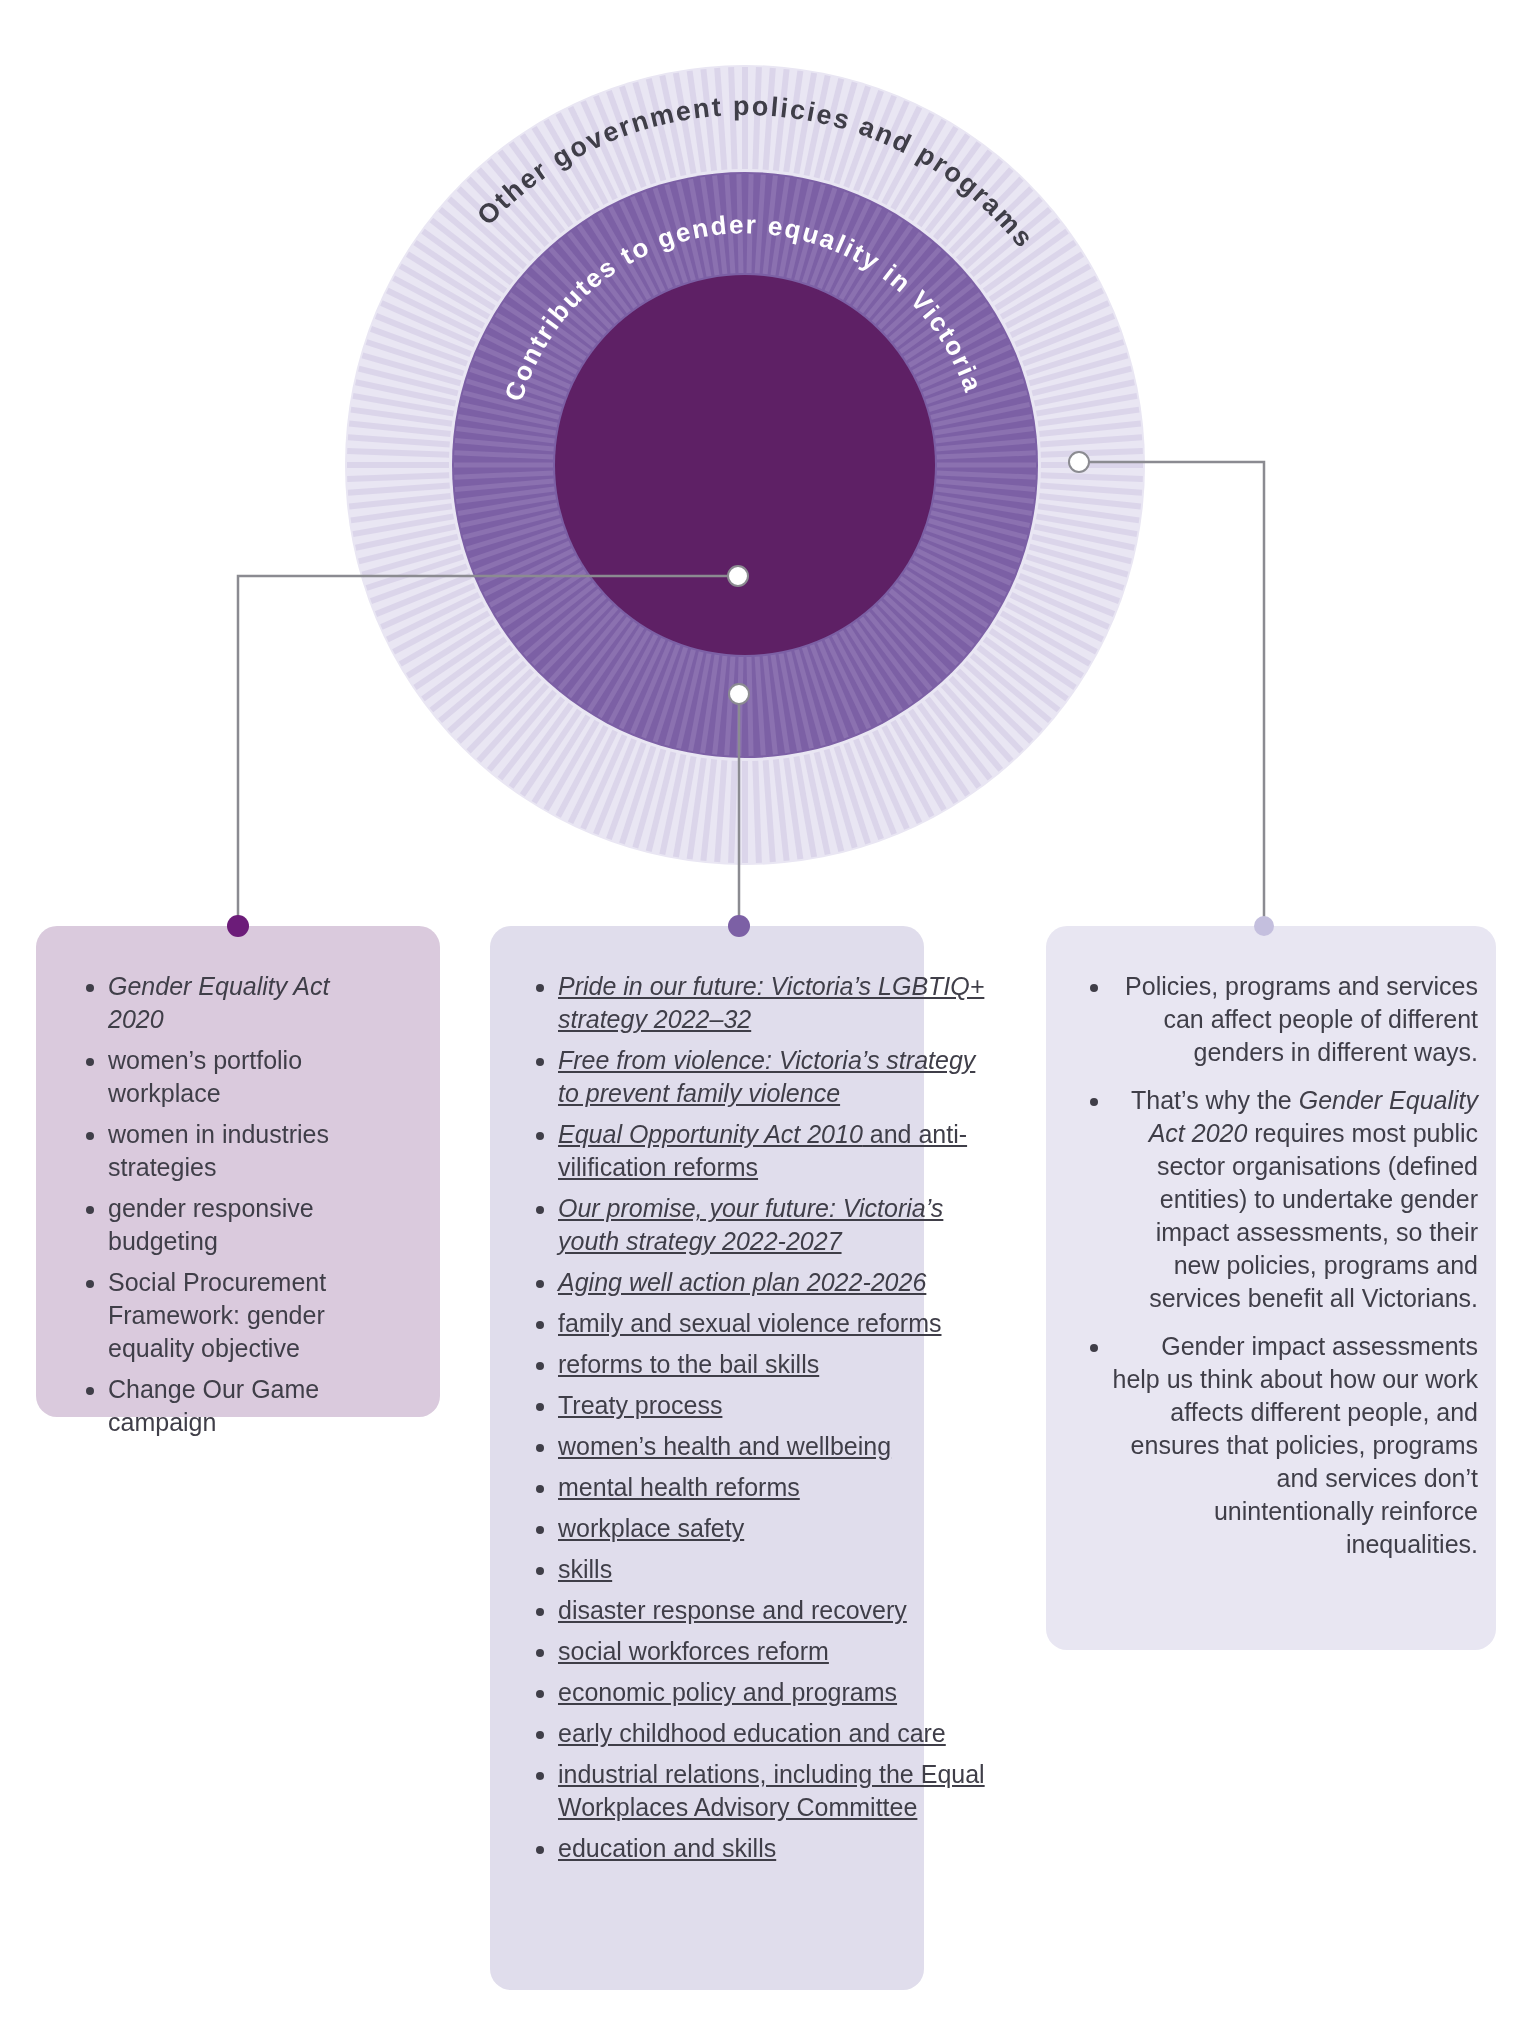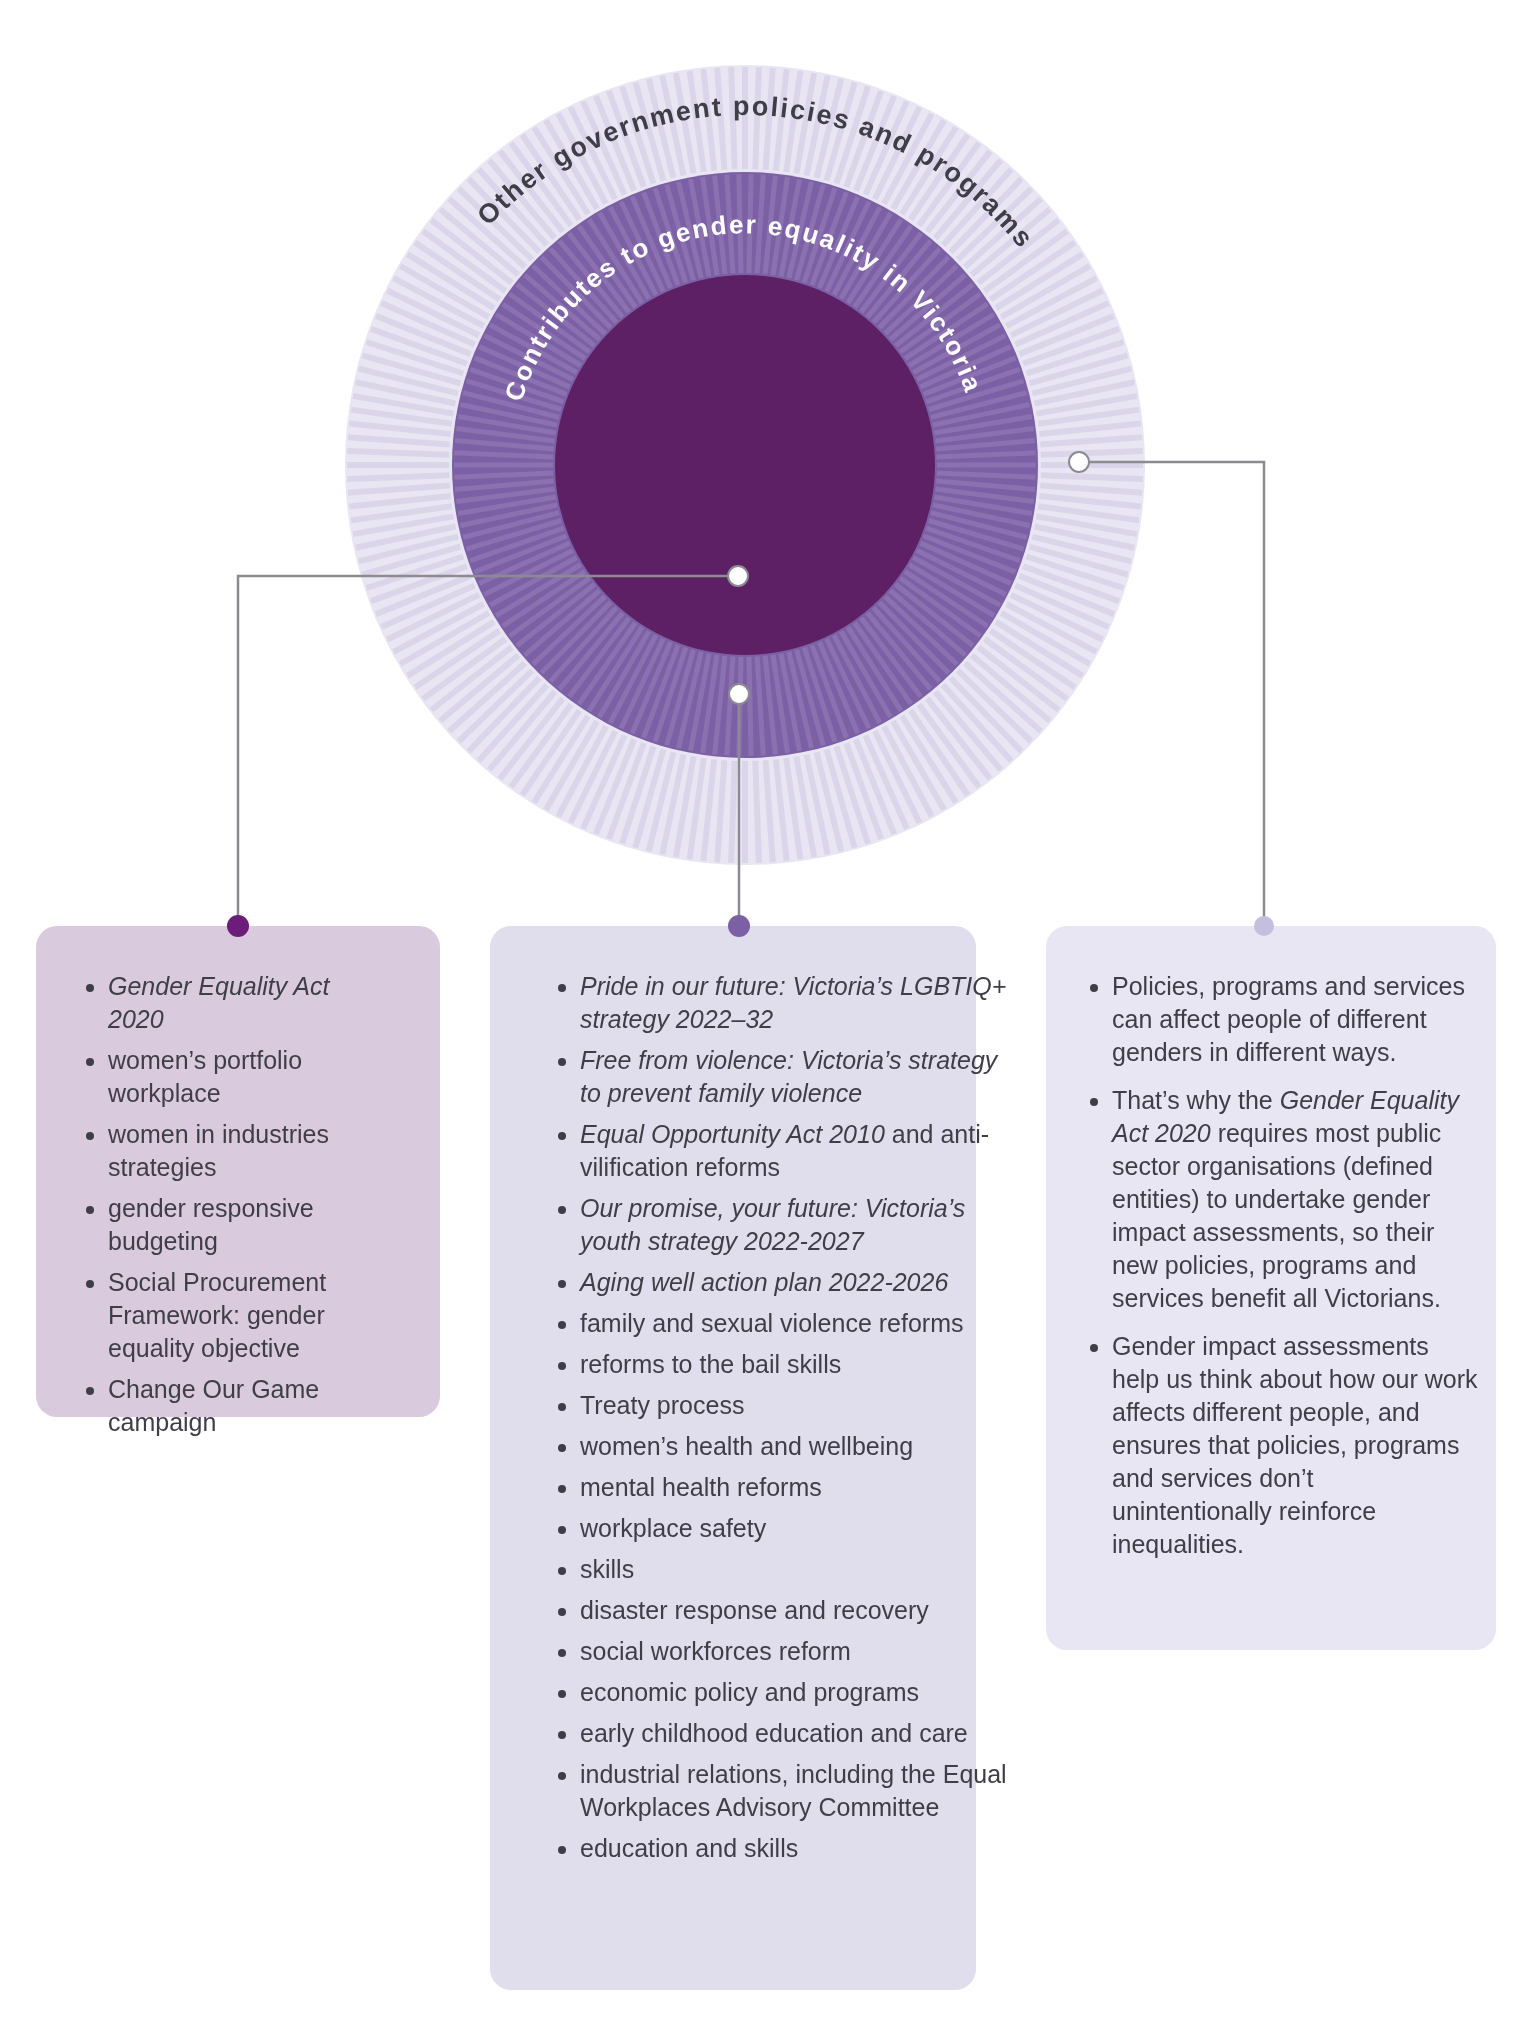--- a/index.html
+++ b/index.html
@@ -10,28 +10,28 @@
   #diagram-svg{position:absolute;left:0;top:0;z-index:5;pointer-events:none;}
   .curved-label{font-weight:700;letter-spacing:2px;}
   #outer-curved-text{font-size:27px;}
   #middle-curved-text{font-size:26px;}
   #center-label{
     position:absolute;left:585px;top:396px;width:320px;z-index:3;
     text-align:center;color:#ffffff;font-size:26px;font-weight:700;line-height:35px;
   }
   .info-box{position:absolute;z-index:1;box-sizing:border-box;border-radius:21px;}
   #box-inner-examples{left:36px;top:926px;width:404px;height:491px;padding:44px 20px 0 42px;}
-  #box-contributes-list{left:490px;top:926px;width:486px;height:1064px;padding:44px 20px 0 60px;}
+  #box-contributes-list{left:490px;top:926px;width:434px;height:1064px;padding:44px 20px 0 38px;text-decoration:underline;}
   #box-gia-info{left:1046px;top:926px;width:450px;height:724px;padding:44px 20px 0 36px;}
   .info-box ul{margin:0;padding:0 0 0 30px;list-style:disc outside;}
   .info-box li{font-size:25px;line-height:33px;margin:0 0 8px 0;}
   #box-inner-examples ul{width:240px;}
   #box-contributes-list ul{width:428px;}
   #box-gia-info ul{width:366px;}
-  #box-gia-info li{margin-bottom:15px;}
+  #box-gia-info li{margin-bottom:15px;text-align:right;}
   .info-box li em{font-style:italic;}
 </style>
 </head>
 <body>
 
 <div id="page" style="color: rgb(63, 62, 72);">
 
   <div class="info-box" id="box-inner-examples" style="background: rgb(218, 202, 221);">
     <ul>
         <li><em>Gender Equality Act 2020</em></li>

